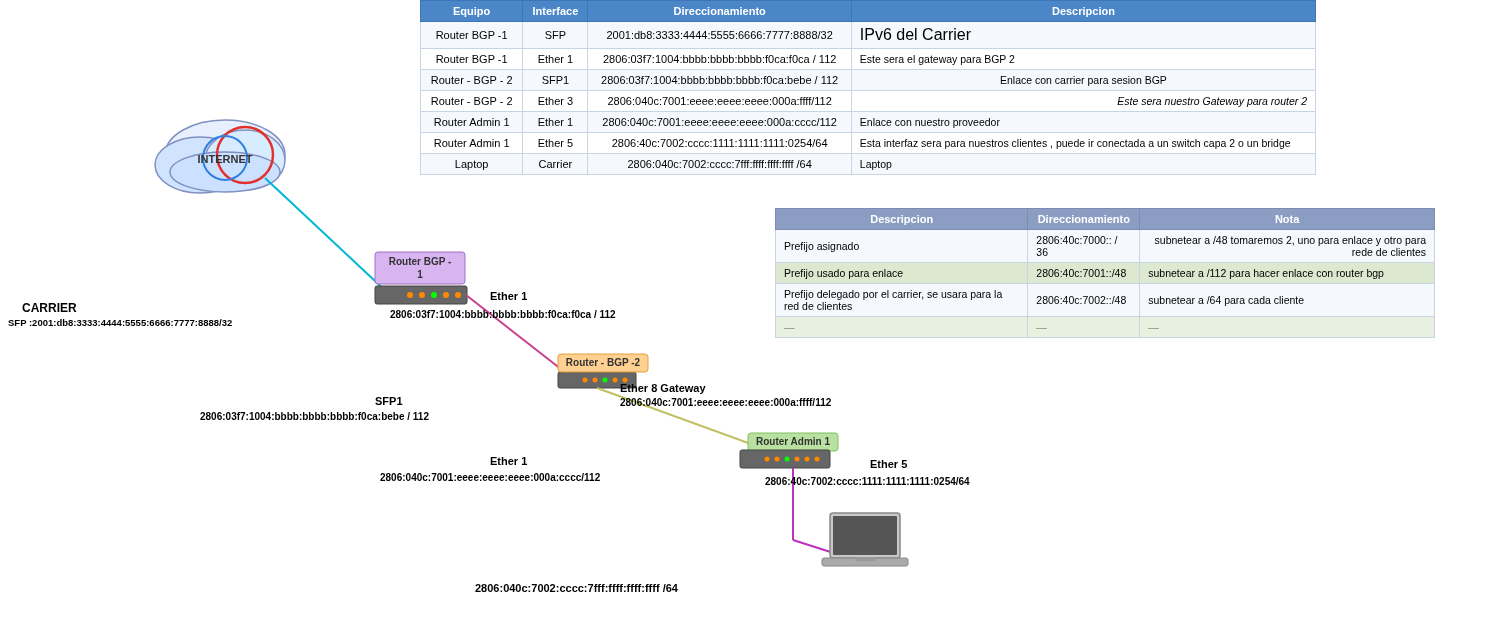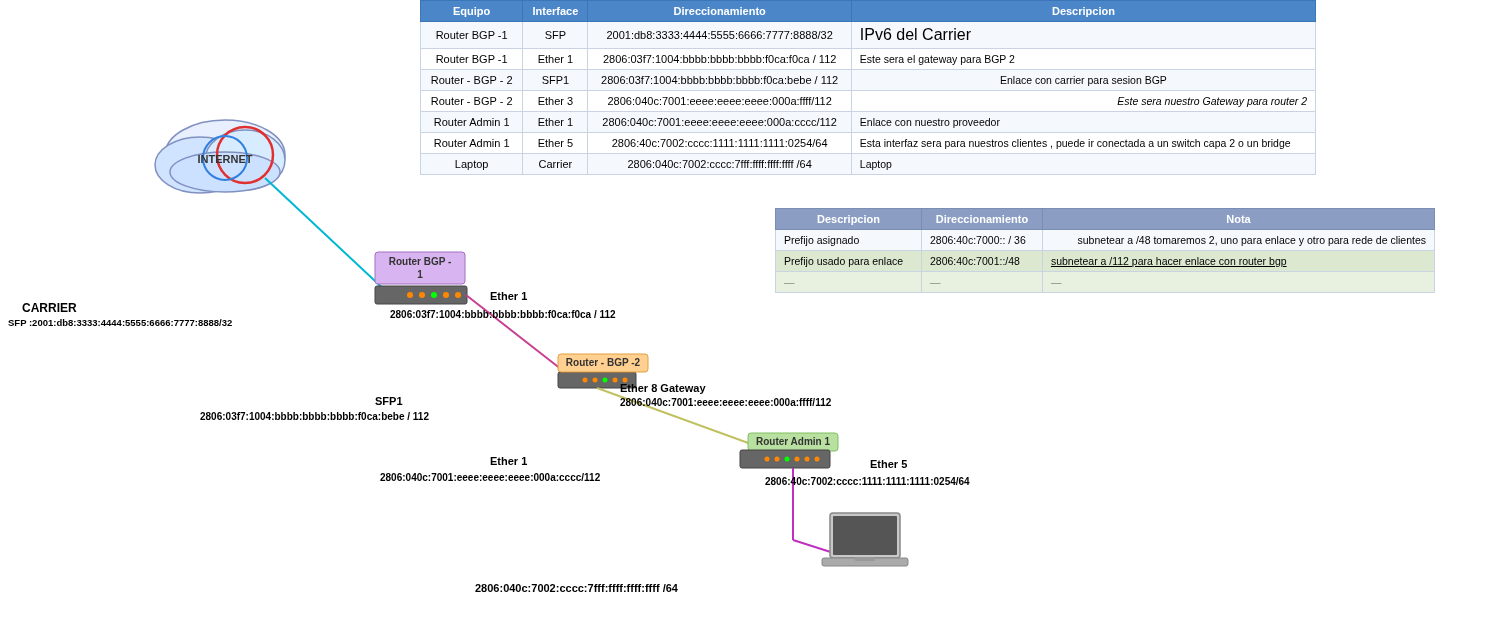--- a/index.html
+++ b/index.html
@@ -150,21 +150,26 @@
   </thead>
   <tbody id="second-tbody">
   <tr>
         <td style="text-align: left;">Prefijo asignado</td>
         <td>2806:40c:7000:: / 36</td>
         <td style="text-align: right;">subnetear a /48  tomaremos 2, uno para enlace y otro para rede de clientes</td>
       </tr>
       <tr>
         <td style="text-align: left;">Prefijo usado para enlace</td>
         <td>2806:40c:7001::/48</td>
-        <td style="text-align: left; text-decoration: underline;">subnetear a /112 para hacer enlace con router bgp</td>
+        <td style="text-align: left;">subnetear a /112 para hacer enlace con router bgp</td>
+      </tr>
+      <tr>
+        <td style="text-align: left;">Prefijo delegado por el carrier, se usara para la red de clientes</td>
+        <td>2806:40c:7002::/48</td>
+        <td style="text-align: left;">subnetear a /64 para cada cliente</td>
       </tr>
       <tr>
         <td style="text-align: left;">—</td>
         <td>—</td>
         <td style="text-align: left;">—</td>
       </tr>
     </tbody>
 </table>
 
 <svg class="diagram" viewBox="0 0 1500 622" xmlns="http://www.w3.org/2000/svg">

